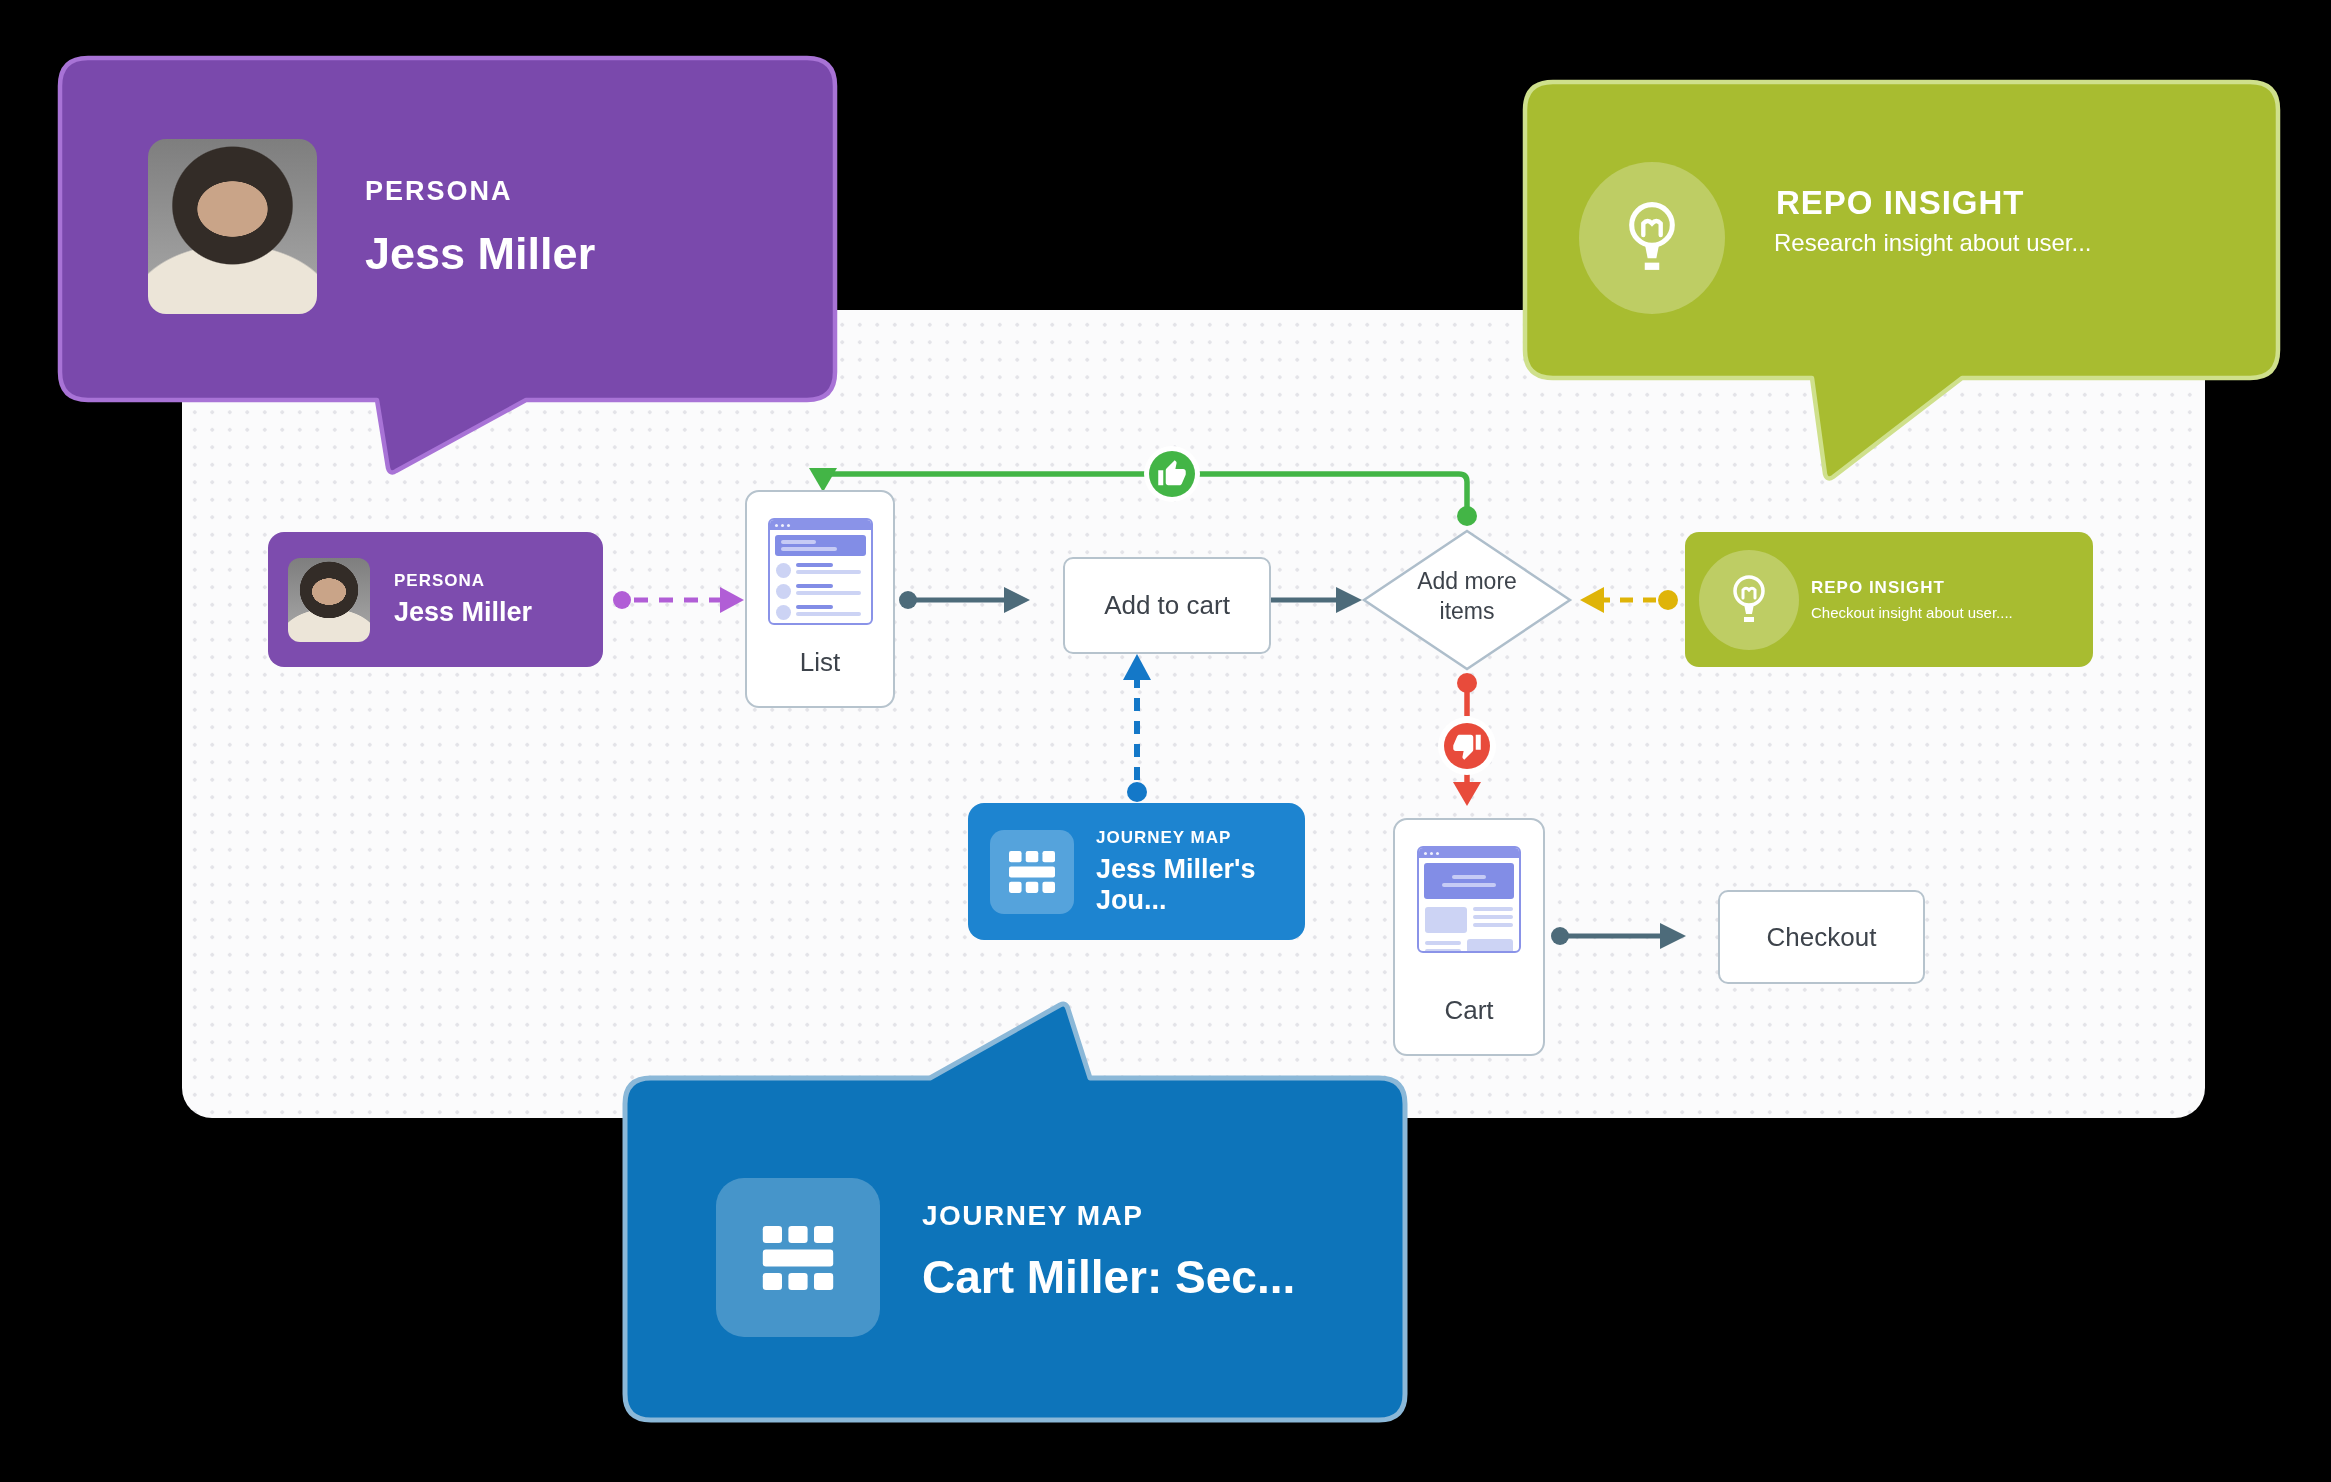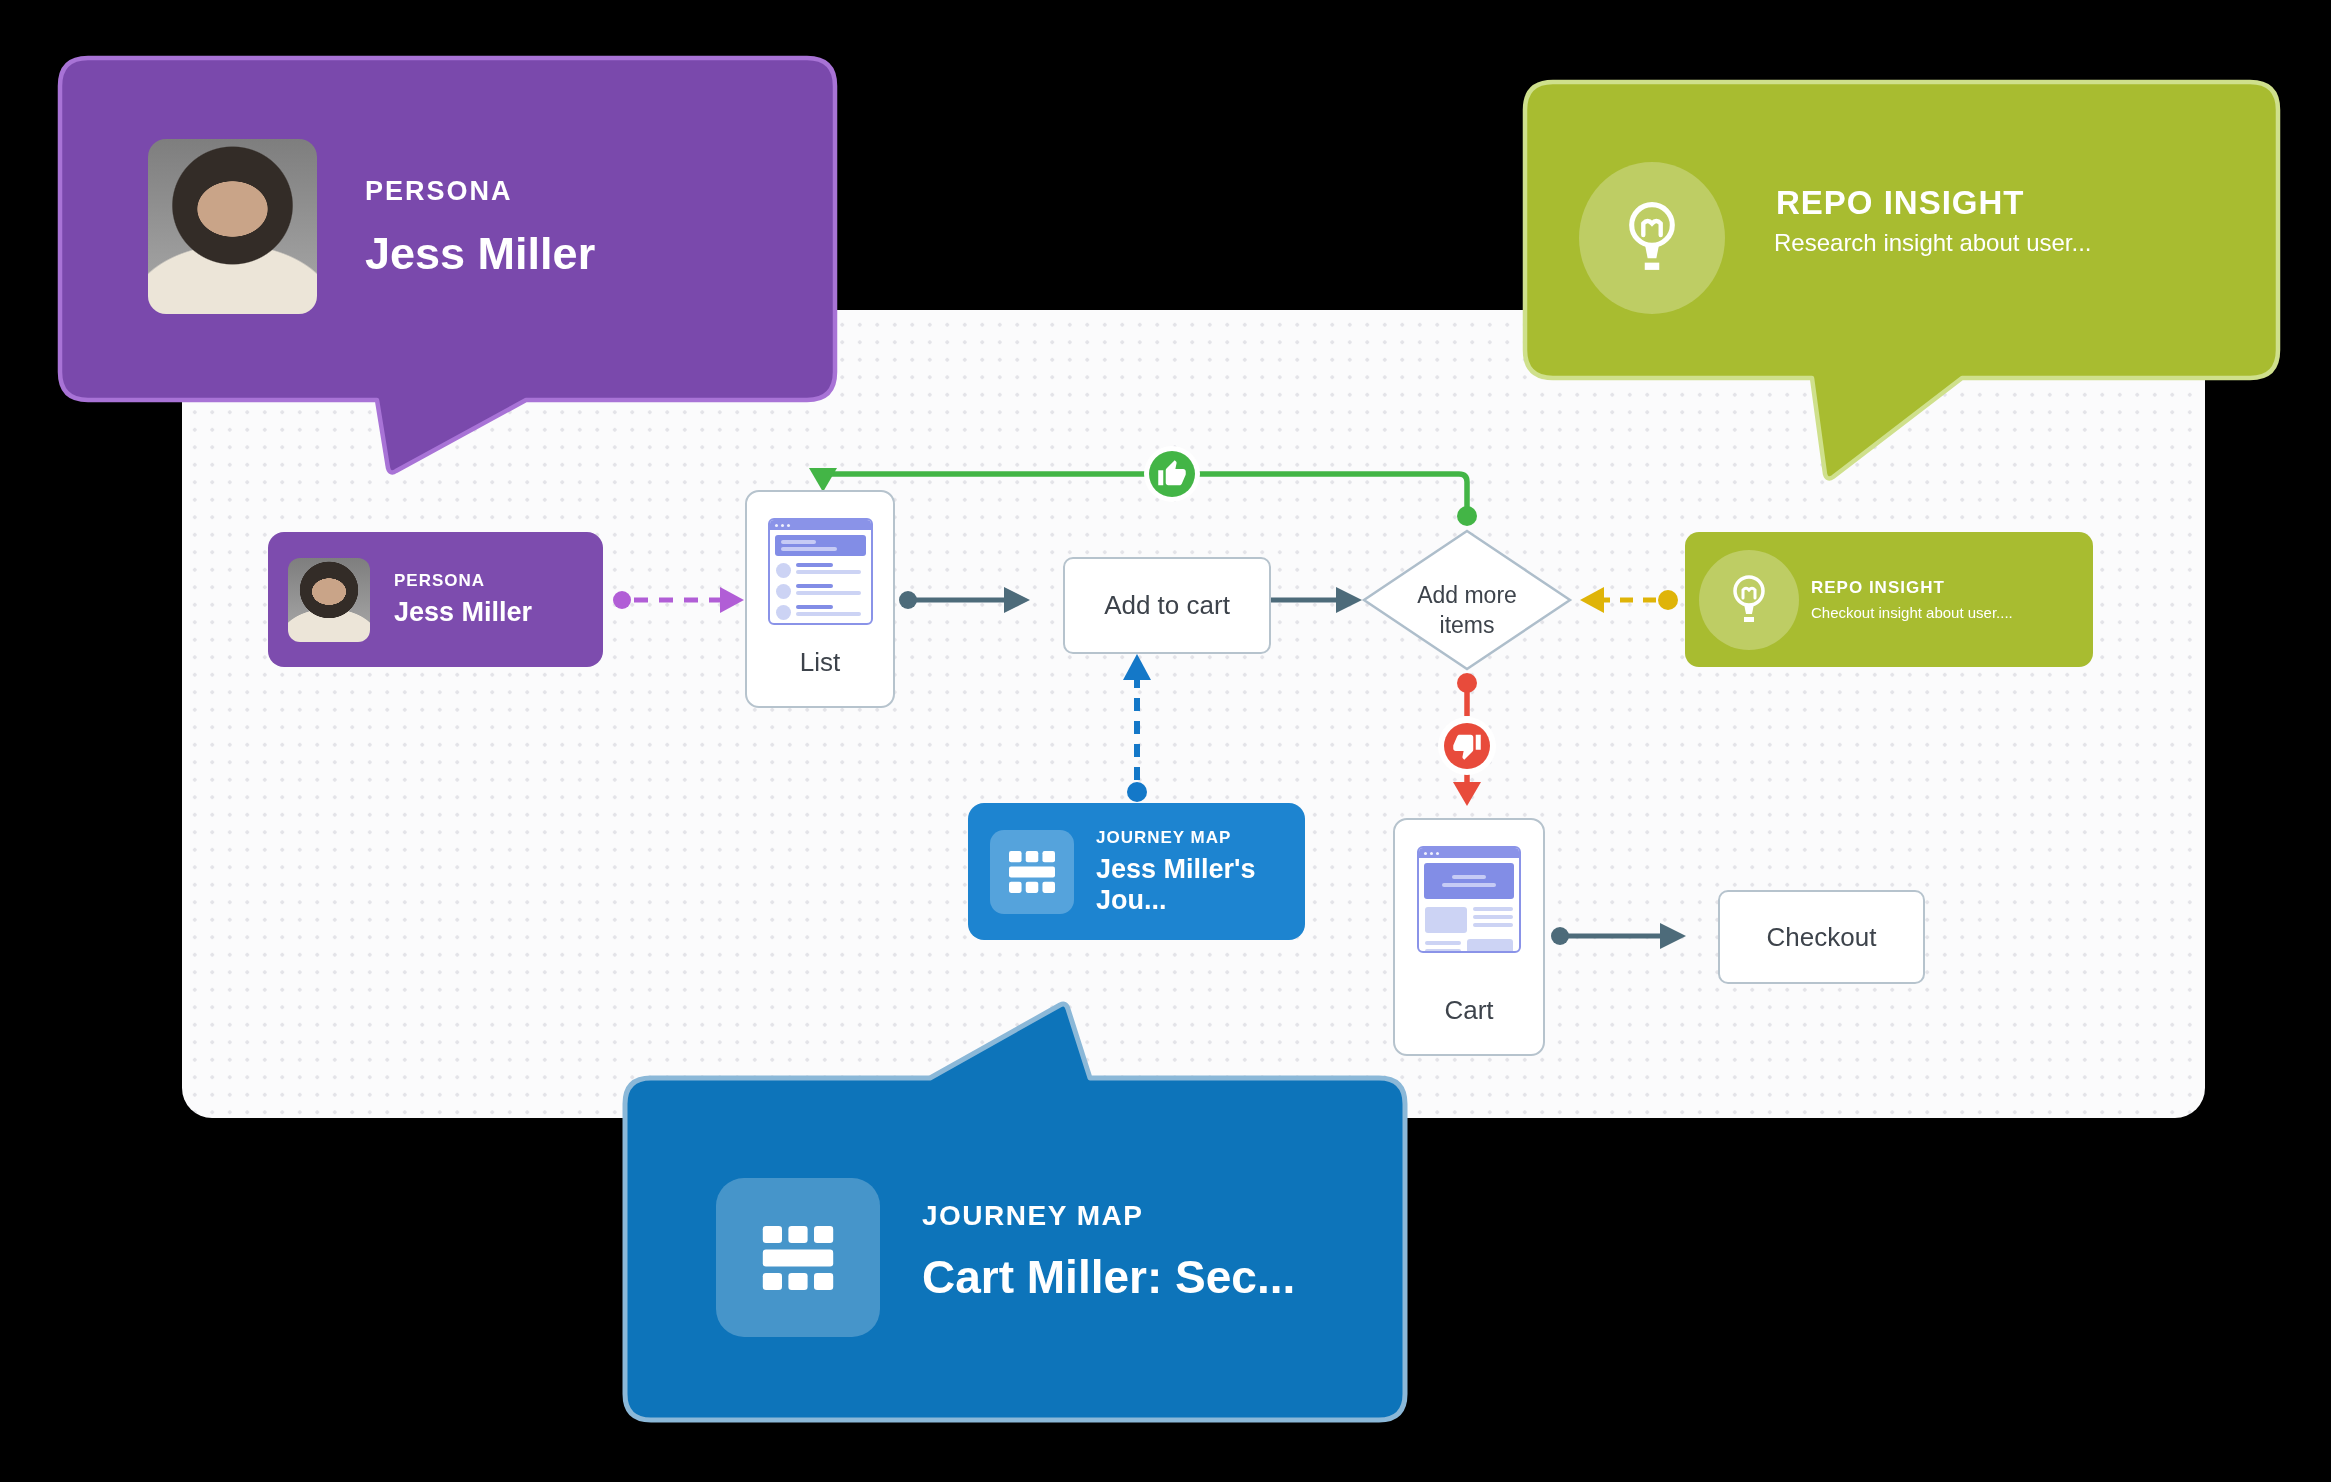--- a/index.html
+++ b/index.html
@@ -11,21 +11,21 @@
           background-image:radial-gradient(circle,#e3e3e8 1.6px,transparent 1.9px);
           background-size:17.5px 17.5px;background-position:4px 6px;}
   
   #wires{position:absolute;left:0;top:0;z-index:2;}
   
   .node{position:absolute;background:#fff;border:2.5px solid #b6c3cd;color:#3d434b;z-index:3;
         display:flex;align-items:center;justify-content:center;font-size:26px;box-sizing:border-box;}
   .rect-node{border-radius:10px;margin-left:28px;}
   .tall-node{border-radius:14px;flex-direction:column;justify-content:space-between;
              padding:26px 0 28px;}
-  .diamond-label{position:absolute;left:1397px;top:580px;width:140px;z-index:3;text-align:center;
+  .diamond-label{position:absolute;left:1397px;top:566px;width:140px;z-index:3;text-align:center;
                  font-size:23px;line-height:30px;color:#3d434b;}
   
   .wf{border:2px solid #8a93e8;border-radius:6px;background:#fff;box-sizing:border-box;
       display:flex;flex-direction:column;overflow:hidden;}
   .wf-top{height:10px;background:#8a93e8;display:flex;align-items:center;gap:3px;
           padding-left:5px;flex:none;}
   .wf-top i{width:3px;height:3px;border-radius:50%;background:#fff;opacity:.85;}
   .wfl-head{margin:5px 5px 4px;background:#828de6;border-radius:3px;padding:5px 6px;
             display:flex;flex-direction:column;gap:3px;flex:none;}
   .wfl-head i{height:4px;background:#c6cbf5;border-radius:2px;}

